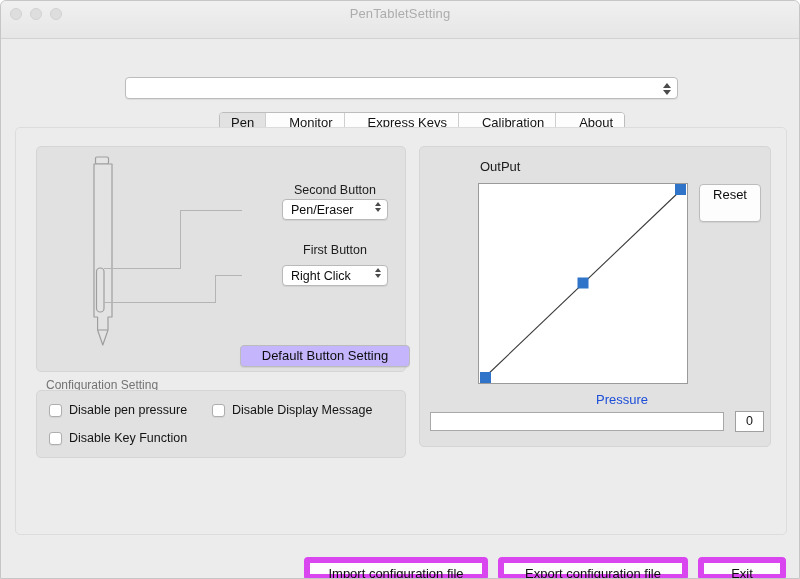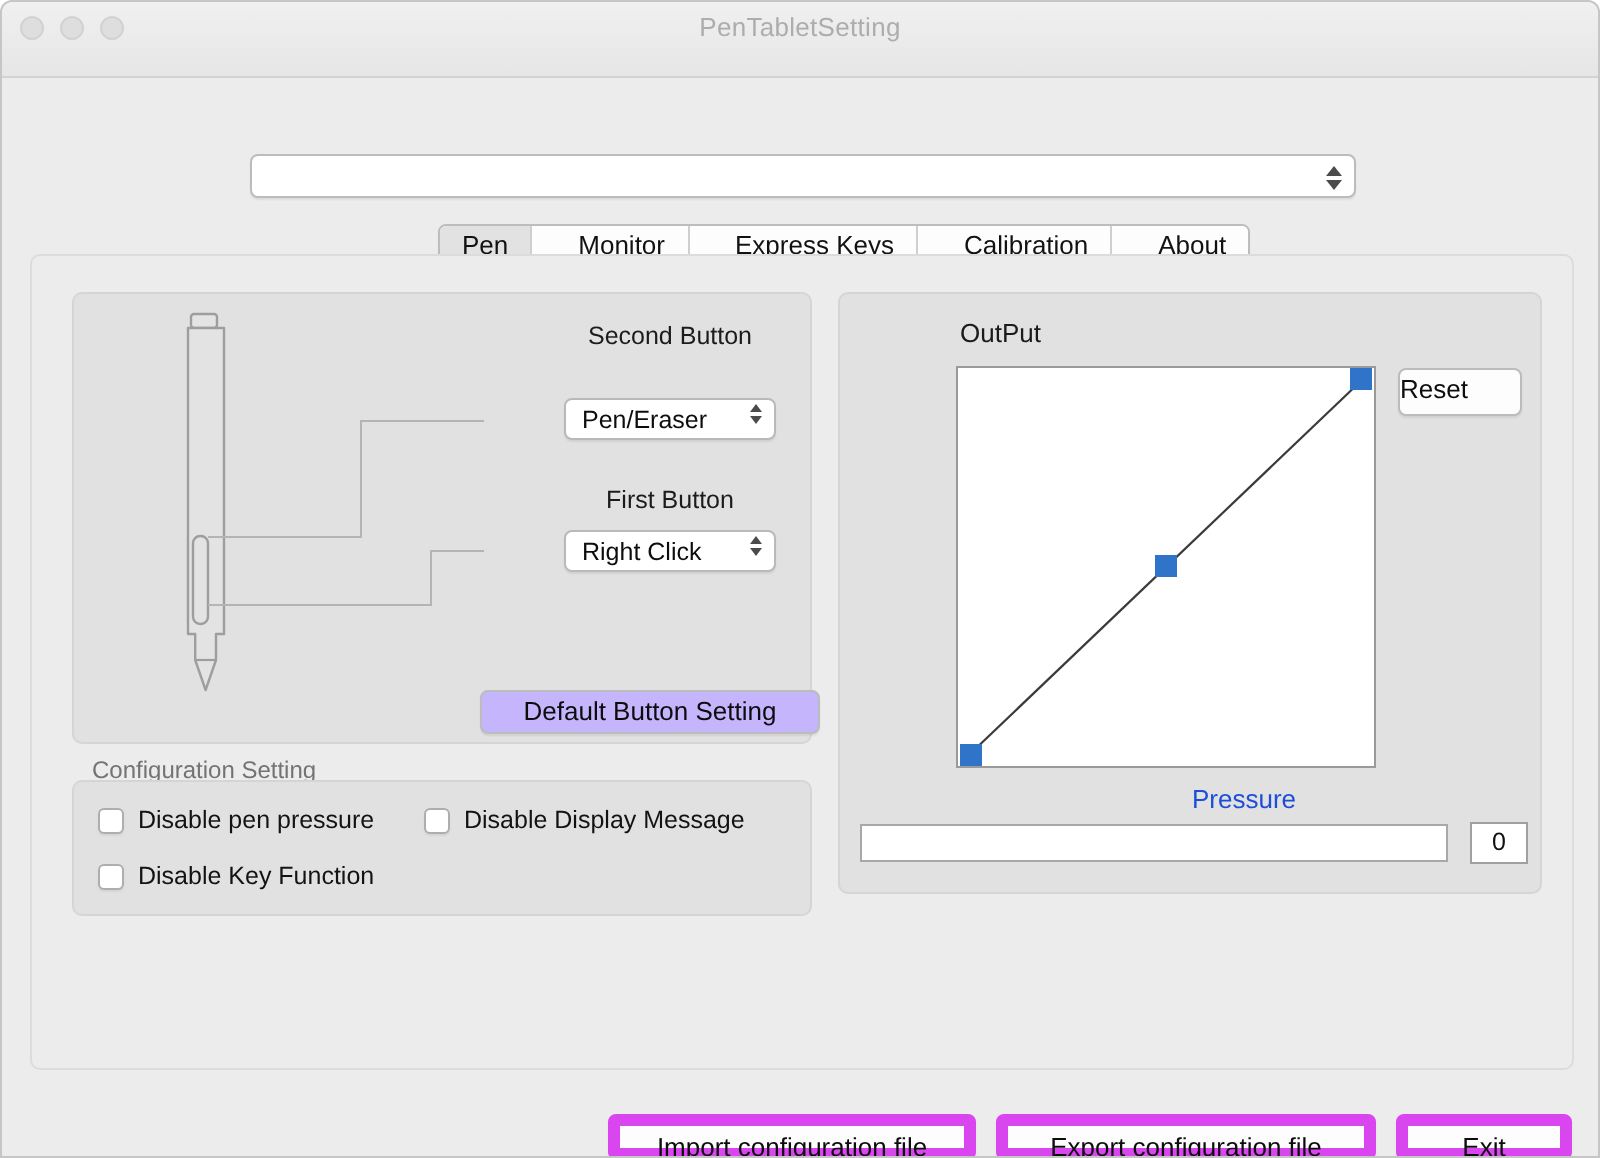--- a/index.html
+++ b/index.html
@@ -186,27 +186,27 @@
     position: absolute; left: 58px; top: 36px;
     width: 210px; height: 201px;
     background: #ffffff;
     border: 1px solid #9a9a9a;
   }
   #chart svg { display: block; }
   .handle { fill: #2f74c8; }
 
   #reset-btn {
     position: absolute; left: 279px; top: 37px;
-    width: 62px; height: 24px;
+    width: 62px; height: 38px;
     background: #fdfdfd;
     border: 1px solid #bcbcbc;
     border-radius: 4px;
     box-shadow: 0 1px 1px rgba(0,0,0,.07);
     font-size: 13px; color: #0d0d0d;
-    line-height: 20px; text-align: left;
+    line-height: 20px; text-align: center;
   }
   #pressure-label {
     position: absolute; left: 176px; top: 245px;
     font-size: 13px; color: #1d4ed8;
   }
   #pressure-bar {
     position: absolute; left: 10px; top: 265px;
     width: 294px; height: 19px;
     background: #ffffff;
     border: 1px solid #a8a8a8;
@@ -289,21 +289,21 @@
         </svg>
 
         <div class="leader lh" style="left:67px; top:121px; width:76px;"></div>
         <div class="leader lv" style="left:143px; top:63px; height:59px;"></div>
         <div class="leader lh" style="left:143px; top:63px; width:62px;"></div>
 
         <div class="leader lh" style="left:67px; top:155px; width:111px;"></div>
         <div class="leader lv" style="left:178px; top:128px; height:28px;"></div>
         <div class="leader lh" style="left:178px; top:128px; width:27px;"></div>
 
-        <div class="field-label" style="left:243px; top:14px;">Second Button</div>
+        <div class="field-label" style="left:243px; top:36px;">Second Button</div>
         <div class="combo" style="left:245px; top:52px;">
           <span class="ctext">Pen/Eraser</span>
           <span class="stepper">
             <span class="arrow-up"></span>
             <span class="arrow-dn"></span>
           </span>
         </div>
 
         <div class="field-label" style="left:243px; top:96px;">First Button</div>
         <div class="combo" style="left:245px; top:118px;">

